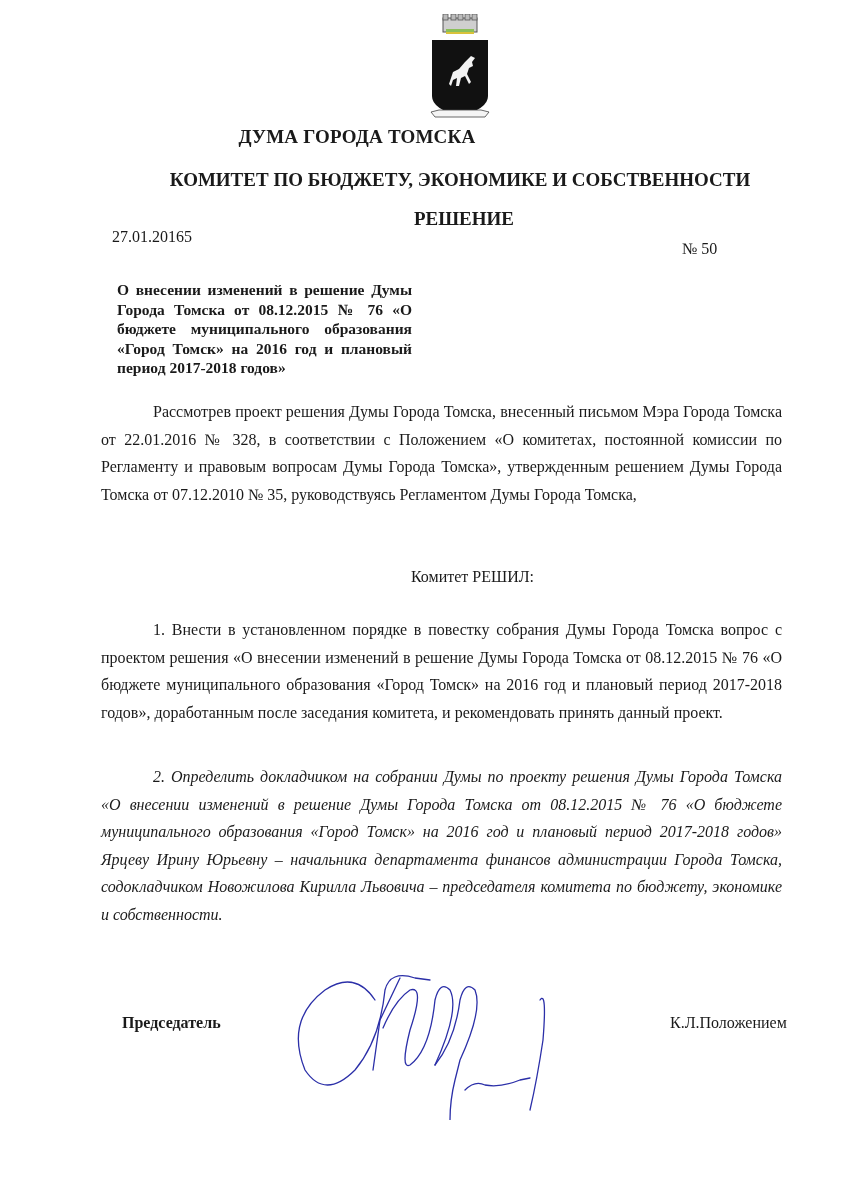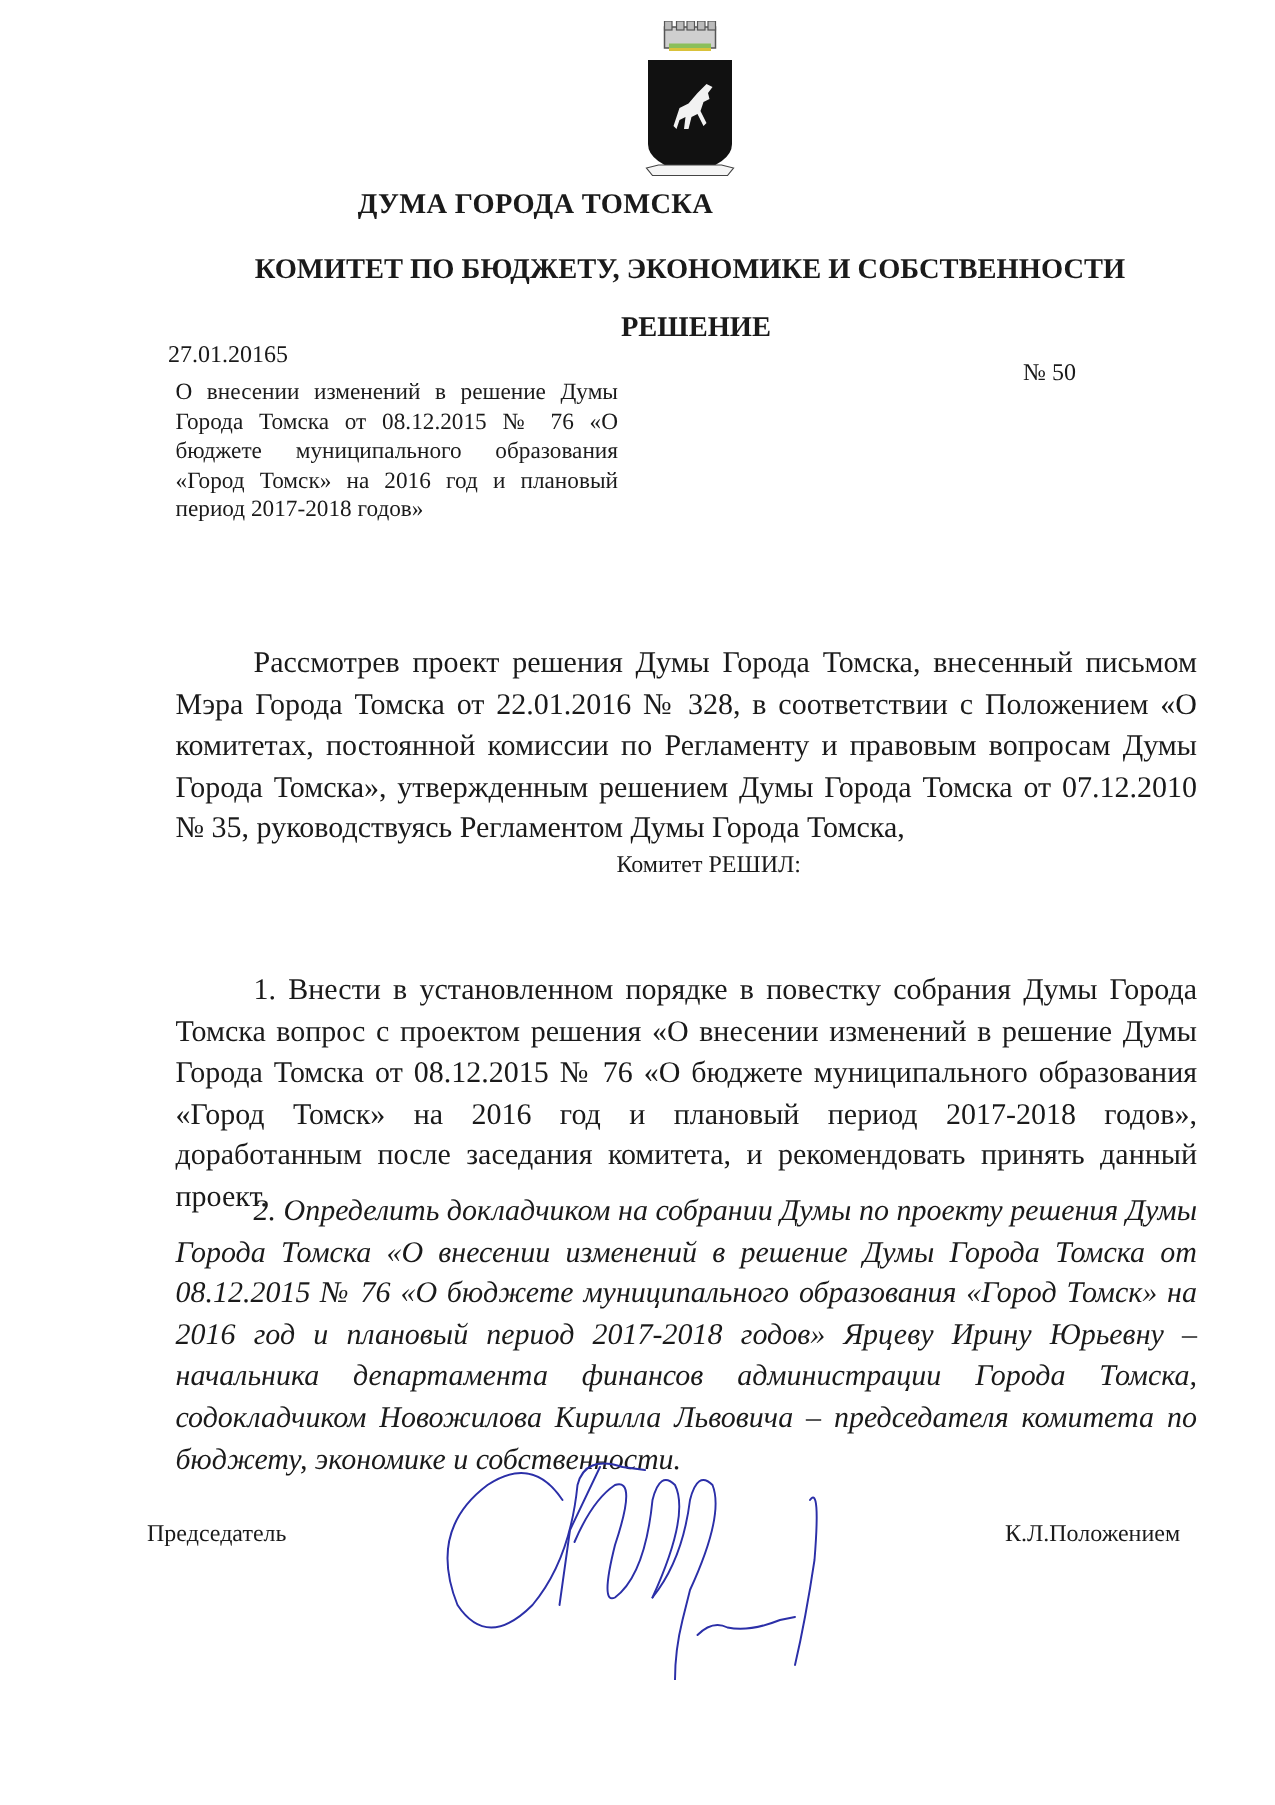--- a/index.html
+++ b/index.html
@@ -9,32 +9,32 @@
     color: #1a1a1a;
   }
   .abs { position: absolute; }
   .crest { left: 429px; top: 14px; width: 62px; height: 108px; }
   .h1 { left: 0; width: 714px; top: 126px; text-align: center; font-size: 19px; font-weight: bold; letter-spacing: 0.2px; }
   .h2 { left: 0; width: 920px; top: 169px; text-align: center; font-size: 19px; font-weight: bold; }
   .h3 { left: 0; width: 928px; top: 208px; text-align: center; font-size: 19px; font-weight: bold; }
   .date { left: 112px; top: 228px; font-size: 16px; }
   .num { left: 682px; top: 240px; font-size: 16px; }
   .subject {
-    left: 117px; top: 252px; width: 295px; font-size: 15.5px; font-weight: normal;
+    left: 117px; top: 280px; width: 295px; font-size: 15.5px; font-weight: bold;
     line-height: 19.5px; text-align: justify; text-align-last: left;
   }
   .para {
-    left: 117px; width: 681px; font-size: 20px; line-height: 27.6px;
-    text-align: justify; text-indent: 52px; margin-top: 31px;
+    left: 101px; width: 681px; font-size: 16px; line-height: 27.6px;
+    text-align: justify; text-indent: 52px;
   }
   .p1 { top: 398px; }
   .decided { left: 0; width: 945px; top: 568px; text-align: center; font-size: 16px; }
   .p2 { top: 616px; }
   .p3 { top: 763px; font-style: italic; }
-  .chair { left: 98px; top: 1014px; font-size: 16px; }
+  .chair { left: 122px; top: 1014px; font-size: 16px; font-weight: bold; }
   .signer { left: 670px; top: 1014px; font-size: 16px; }
   .sig { left: 285px; top: 960px; width: 310px; height: 160px; }
 </style>
 </head>
 <body>
 
 <svg class="abs crest" viewBox="0 0 62 108">
   <g>
     <rect x="14" y="4" width="34" height="14" fill="#cfcfcf" stroke="#555" stroke-width="1"></rect>
     <rect x="14" y="0" width="5" height="6" fill="#bbb" stroke="#555" stroke-width="0.8"></rect>

